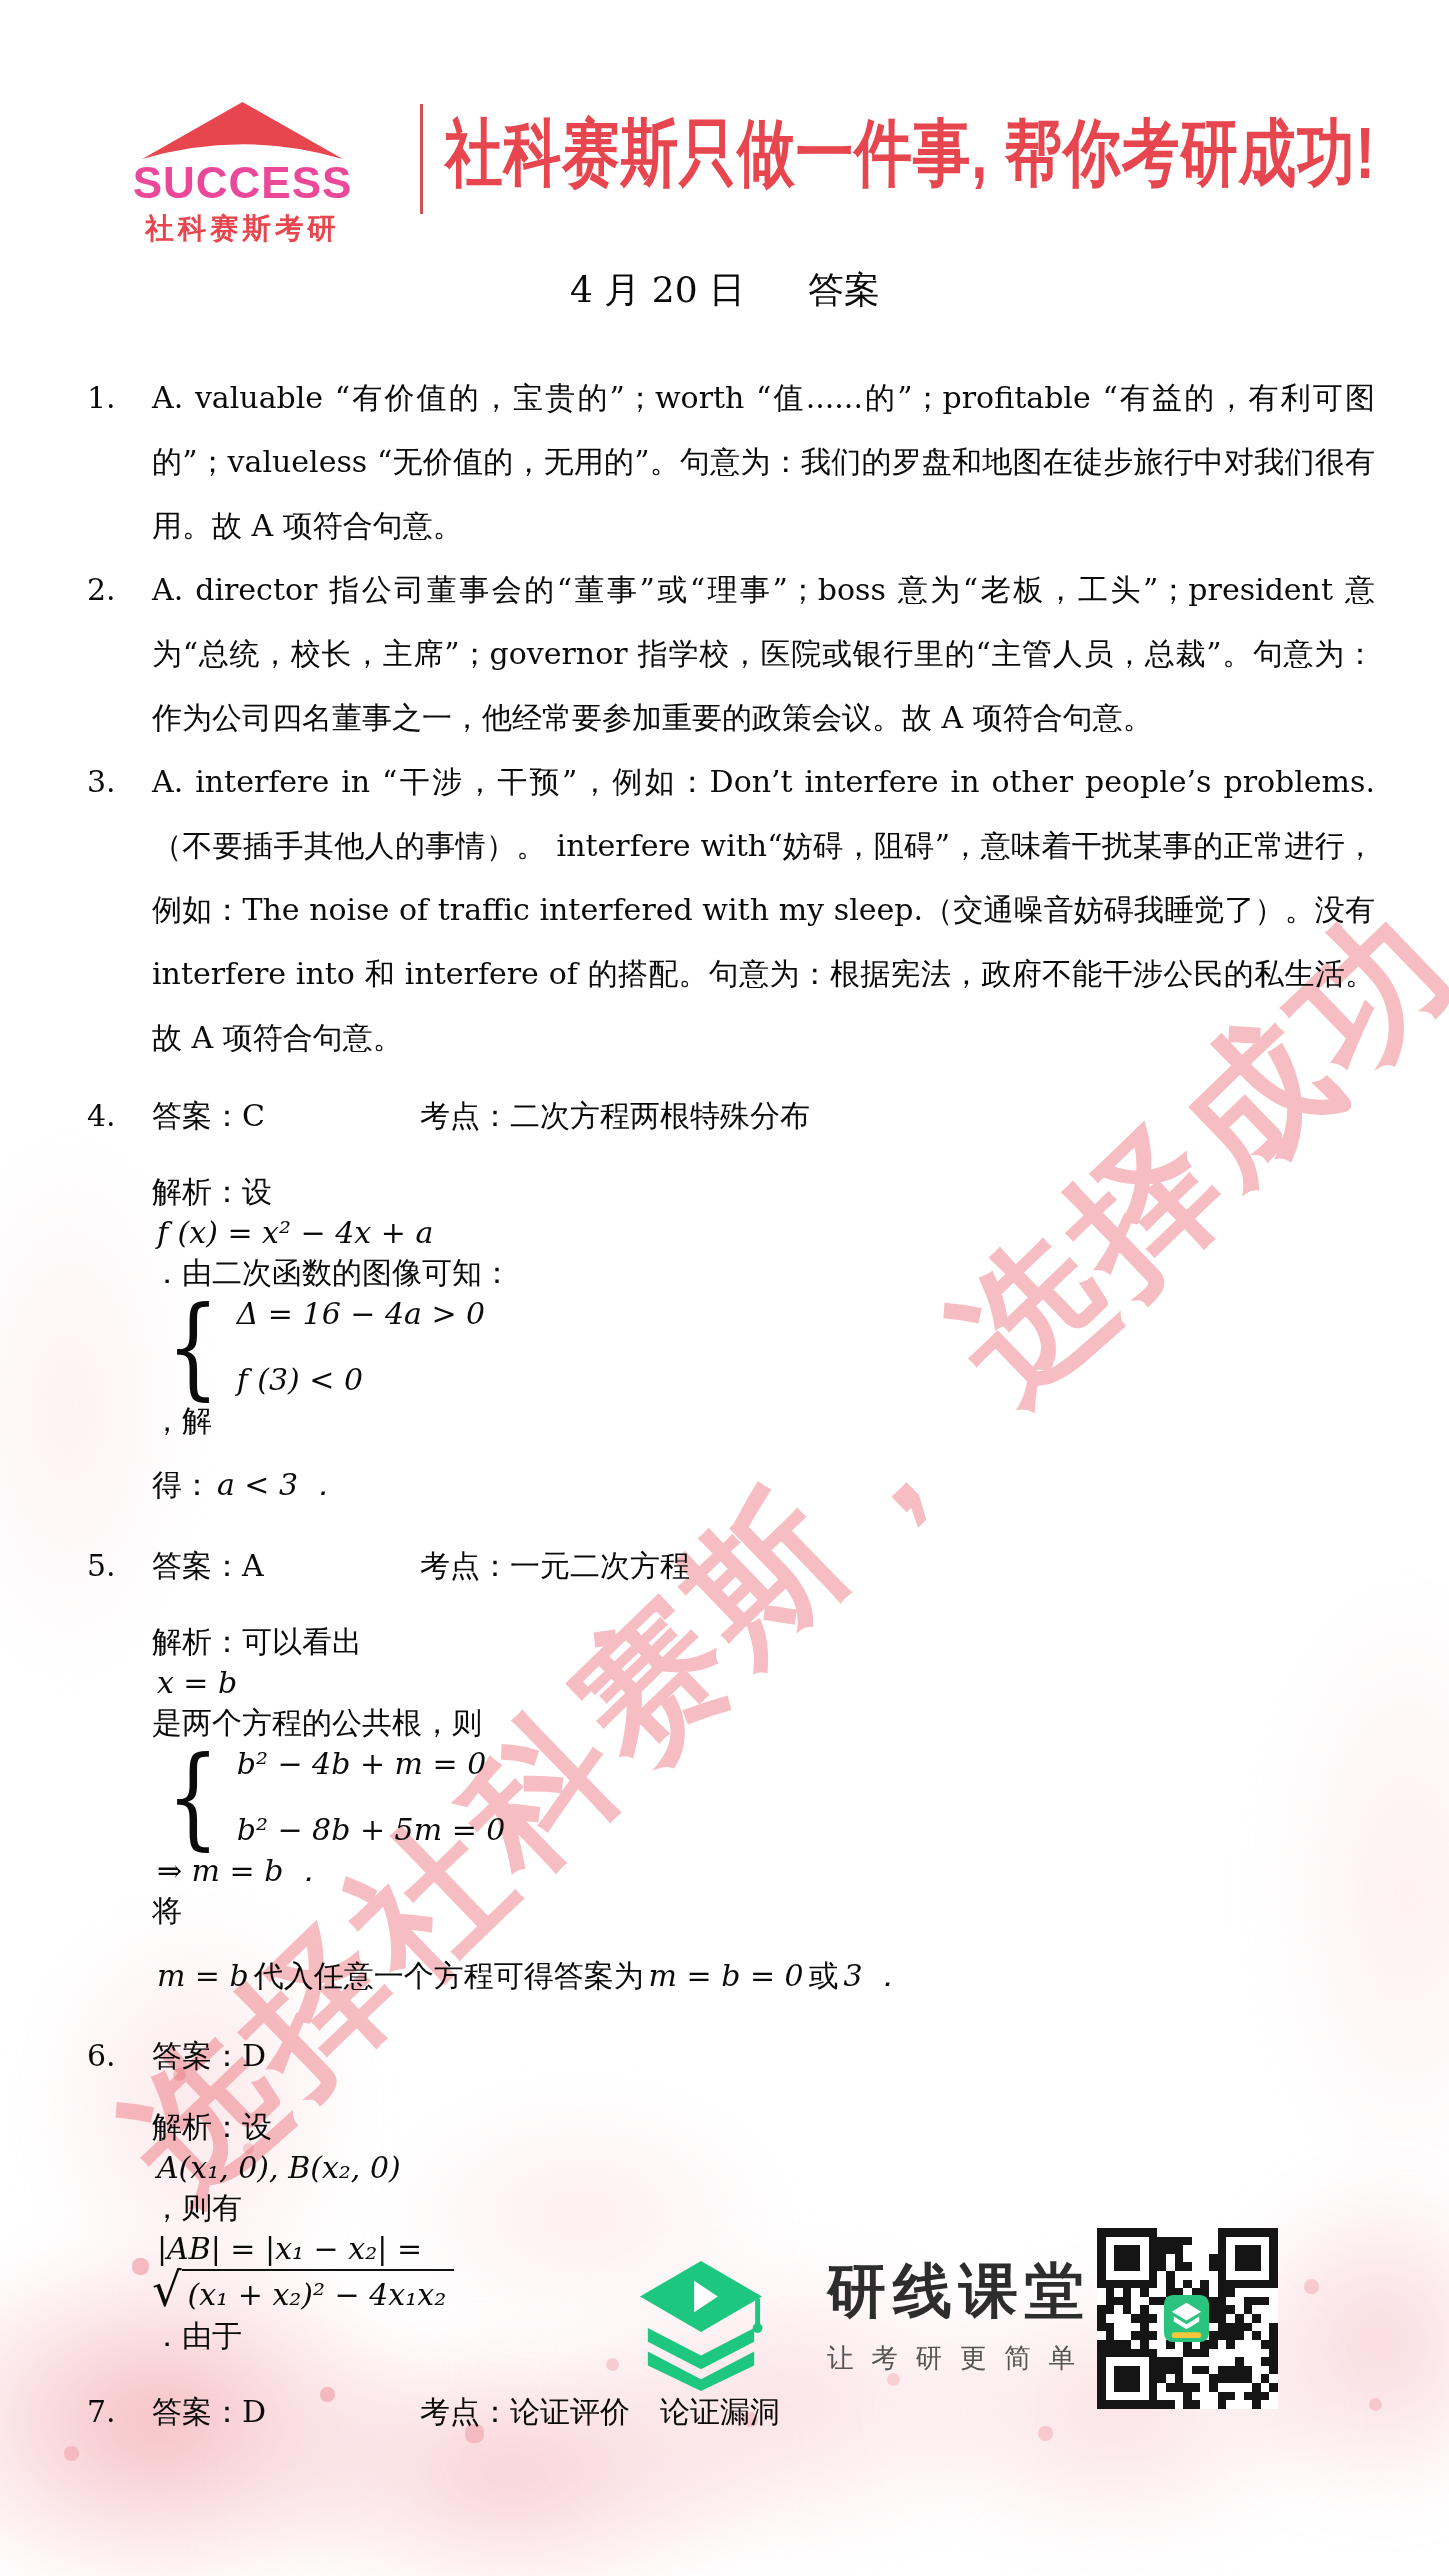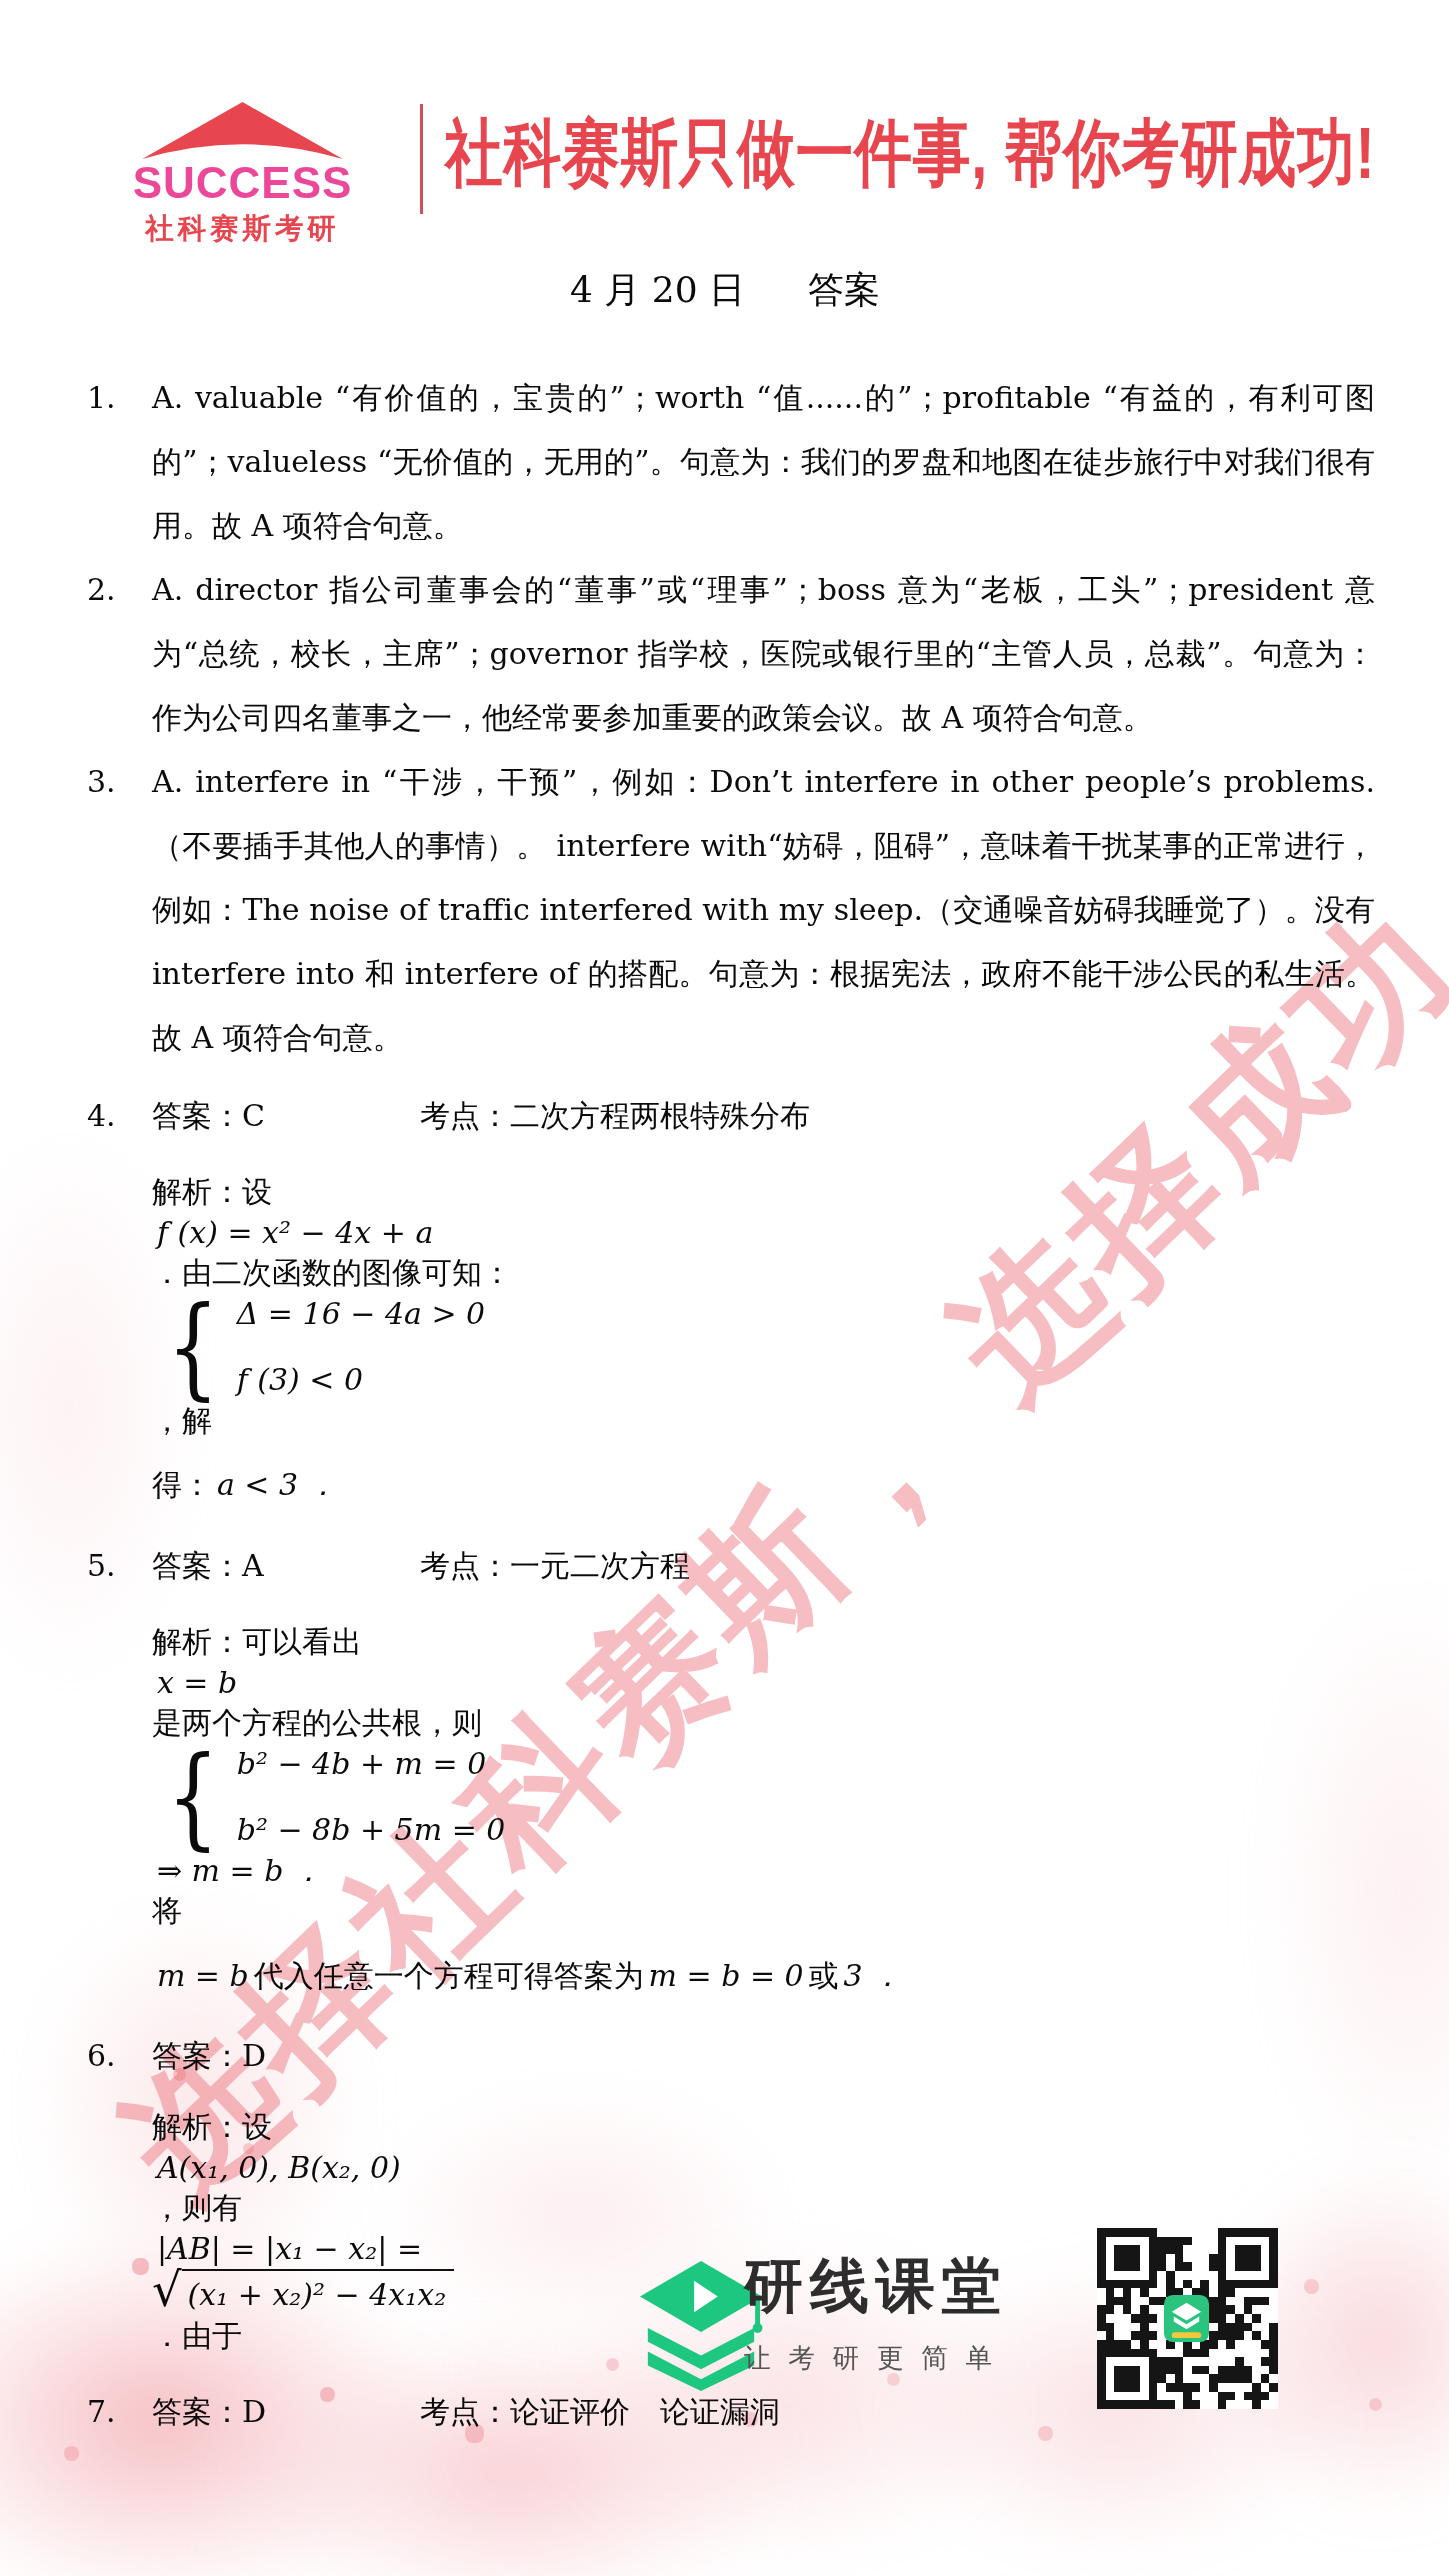--- a/index.html
+++ b/index.html
@@ -64,21 +64,21 @@
   .line2{line-height:63px;margin-bottom:3.9px;}
   .sys{display:inline-flex;align-items:center;margin:0 5.9px;}
   .brace{font-size:110px;font-style:normal;line-height:.85;font-weight:400;margin-right:3.9px;transform:scaleX(.75);}
   .sysrows{display:inline-flex;flex-direction:column;gap:26px;}
   .sqrt{white-space:nowrap;display:inline-flex;align-items:flex-start;}
   .rsign{font-size:1.55em;font-style:normal;line-height:1;margin-right:-4.9px;position:relative;top:-2px;}
   .rad{border-top:2.5px solid #111;padding:3.9px 7.9px 0 5.9px;display:inline-block;}
   
   .footer{position:absolute;left:0;top:2220px;width:1450px;height:246px;z-index:2;}
   .flogo{position:absolute;left:638px;top:41px;}
-  .brandcol{position:absolute;left:744px;top:39px;font-family:Liberation Mono, monospace;}
+  .brandcol{position:absolute;left:827px;top:39px;font-family:Liberation Sans, sans-serif;}
   .fbrand{font-size:59px;font-weight:700;color:#2d2d2d;letter-spacing:6.9px;line-height:1.1;}
   .ftag{font-size:26.6px;color:#555;letter-spacing:17.7px;margin-top:15.7px;}
   .qr{position:absolute;left:1097px;top:7.9px;width:181px;height:181px;background:#fff;display:grid;
       grid-template-columns:repeat(21,1fr);grid-template-rows:repeat(21,1fr);}
   .qr .on{background:#151515;}
   .qricon{position:absolute;left:1164px;top:75px;width:45px;height:47px;z-index:3;}
 </style>
 </head>
 <body>
 

